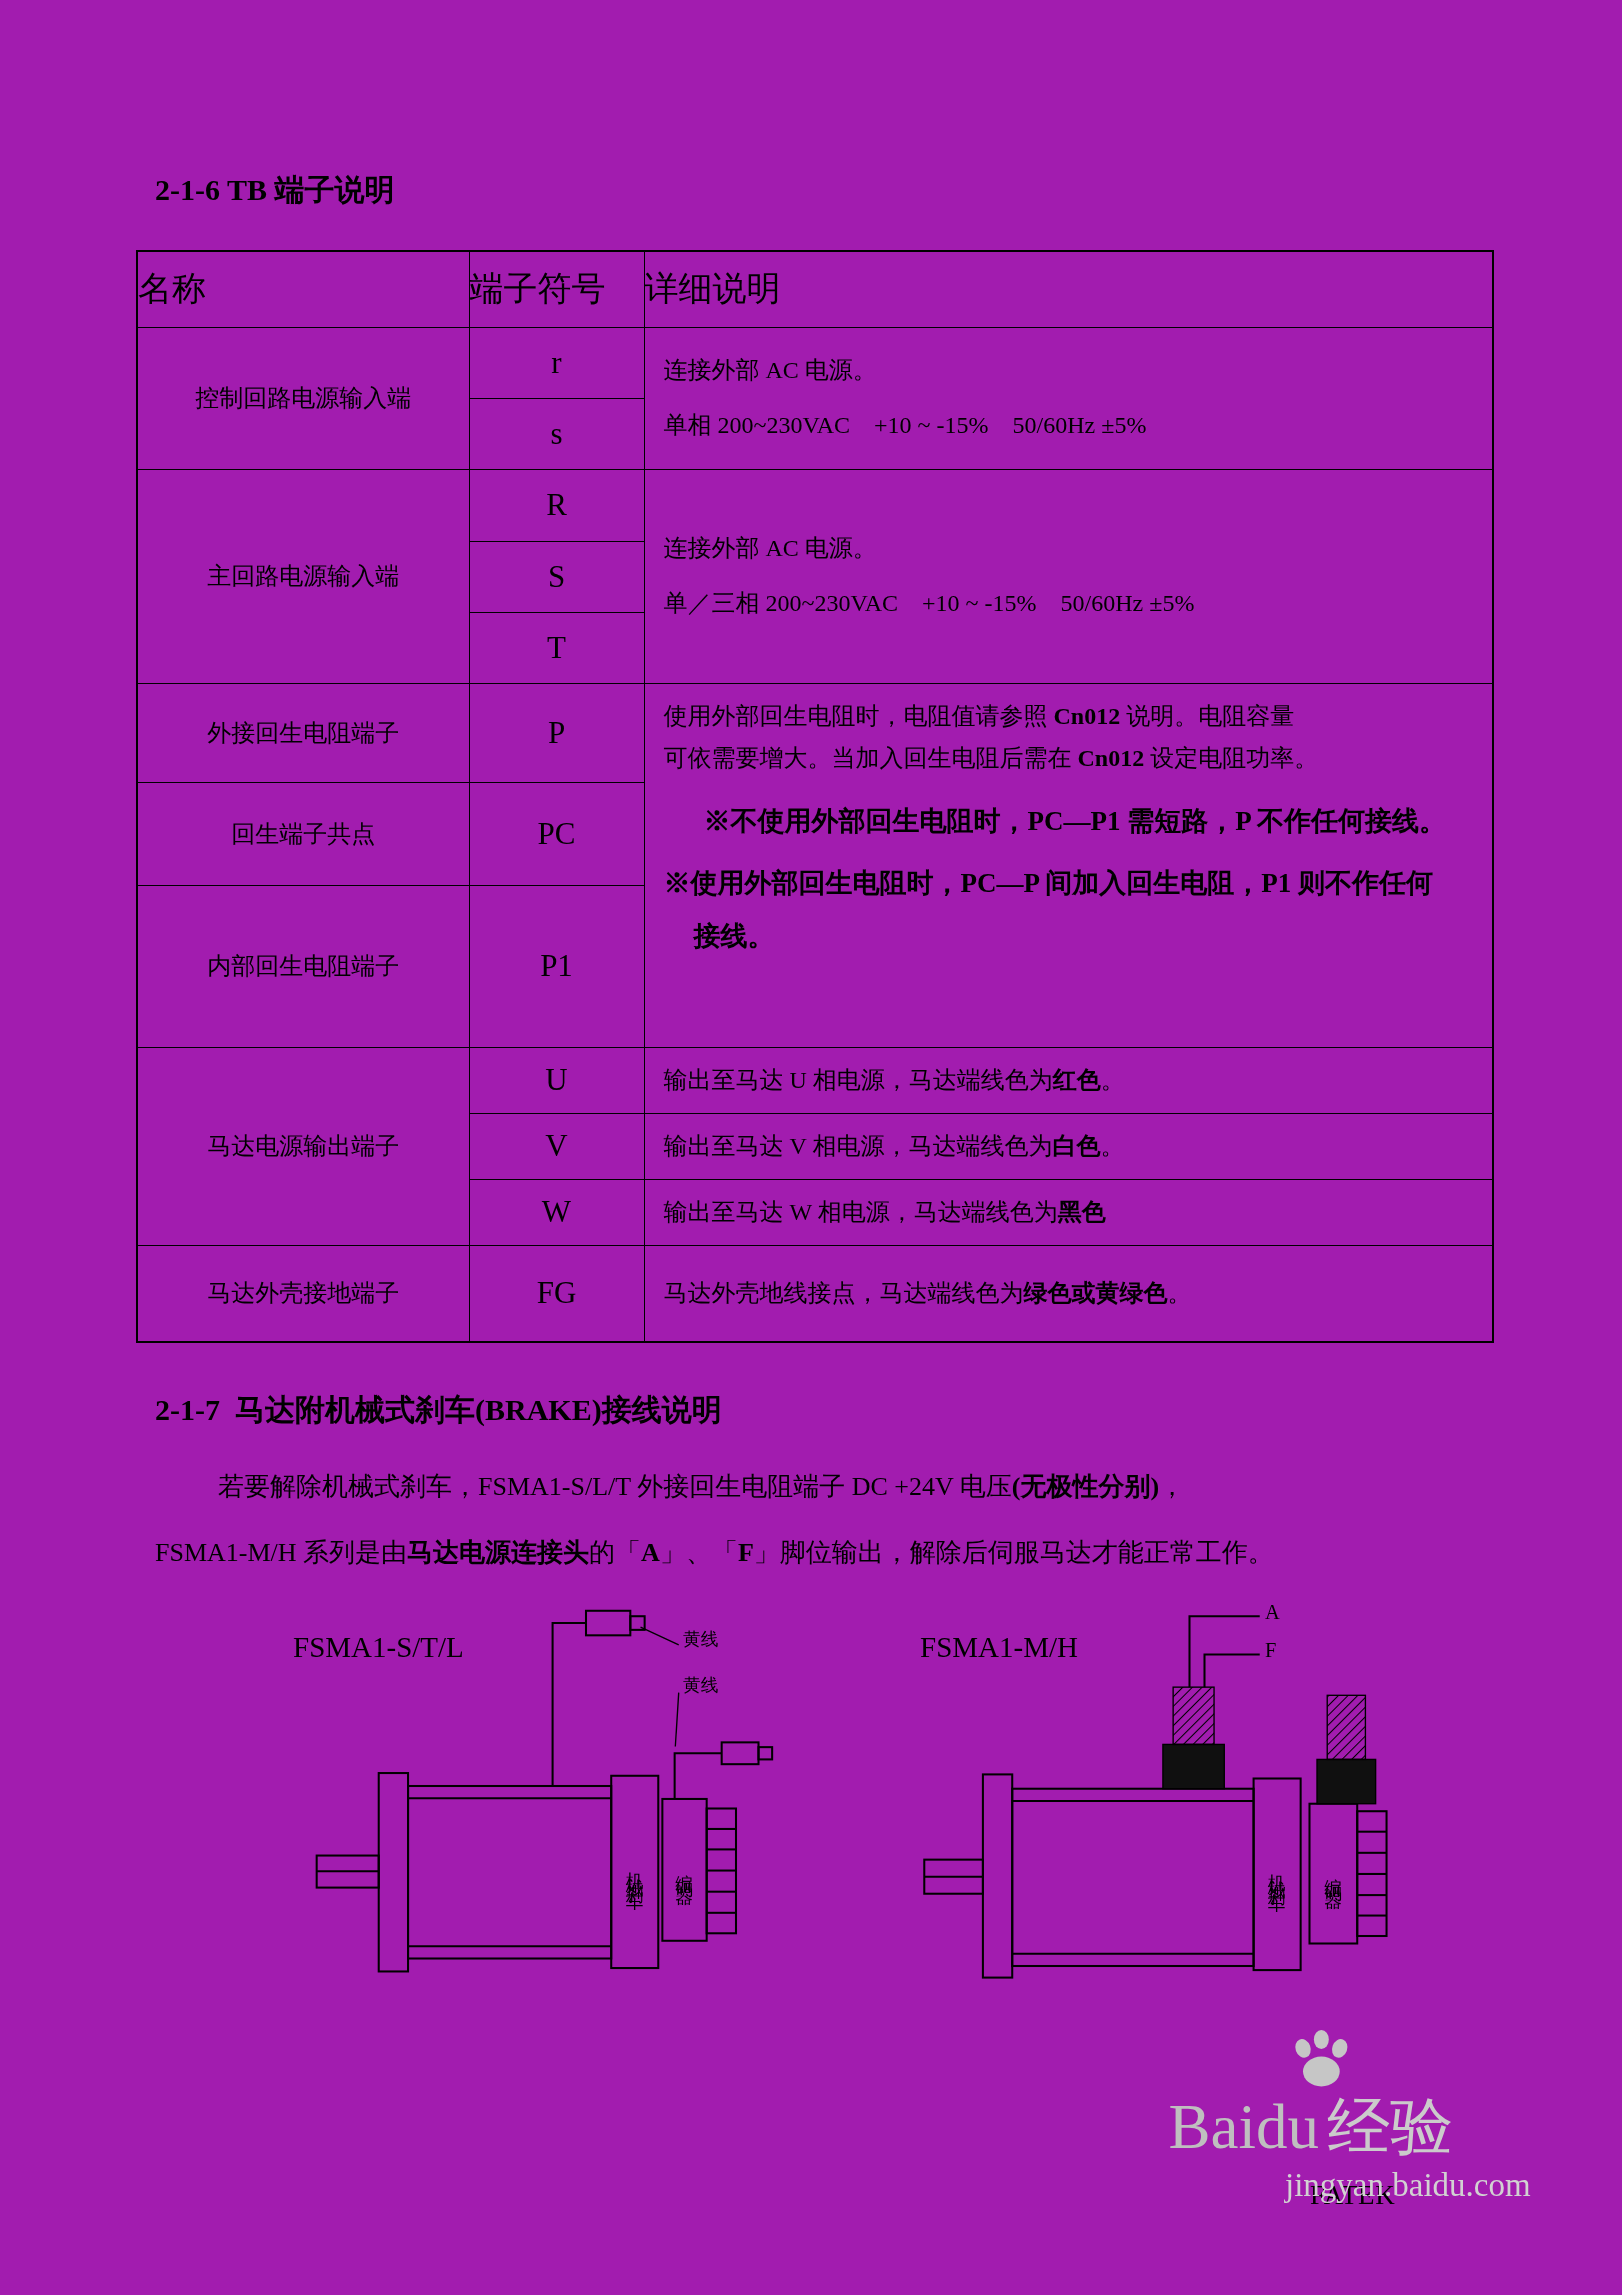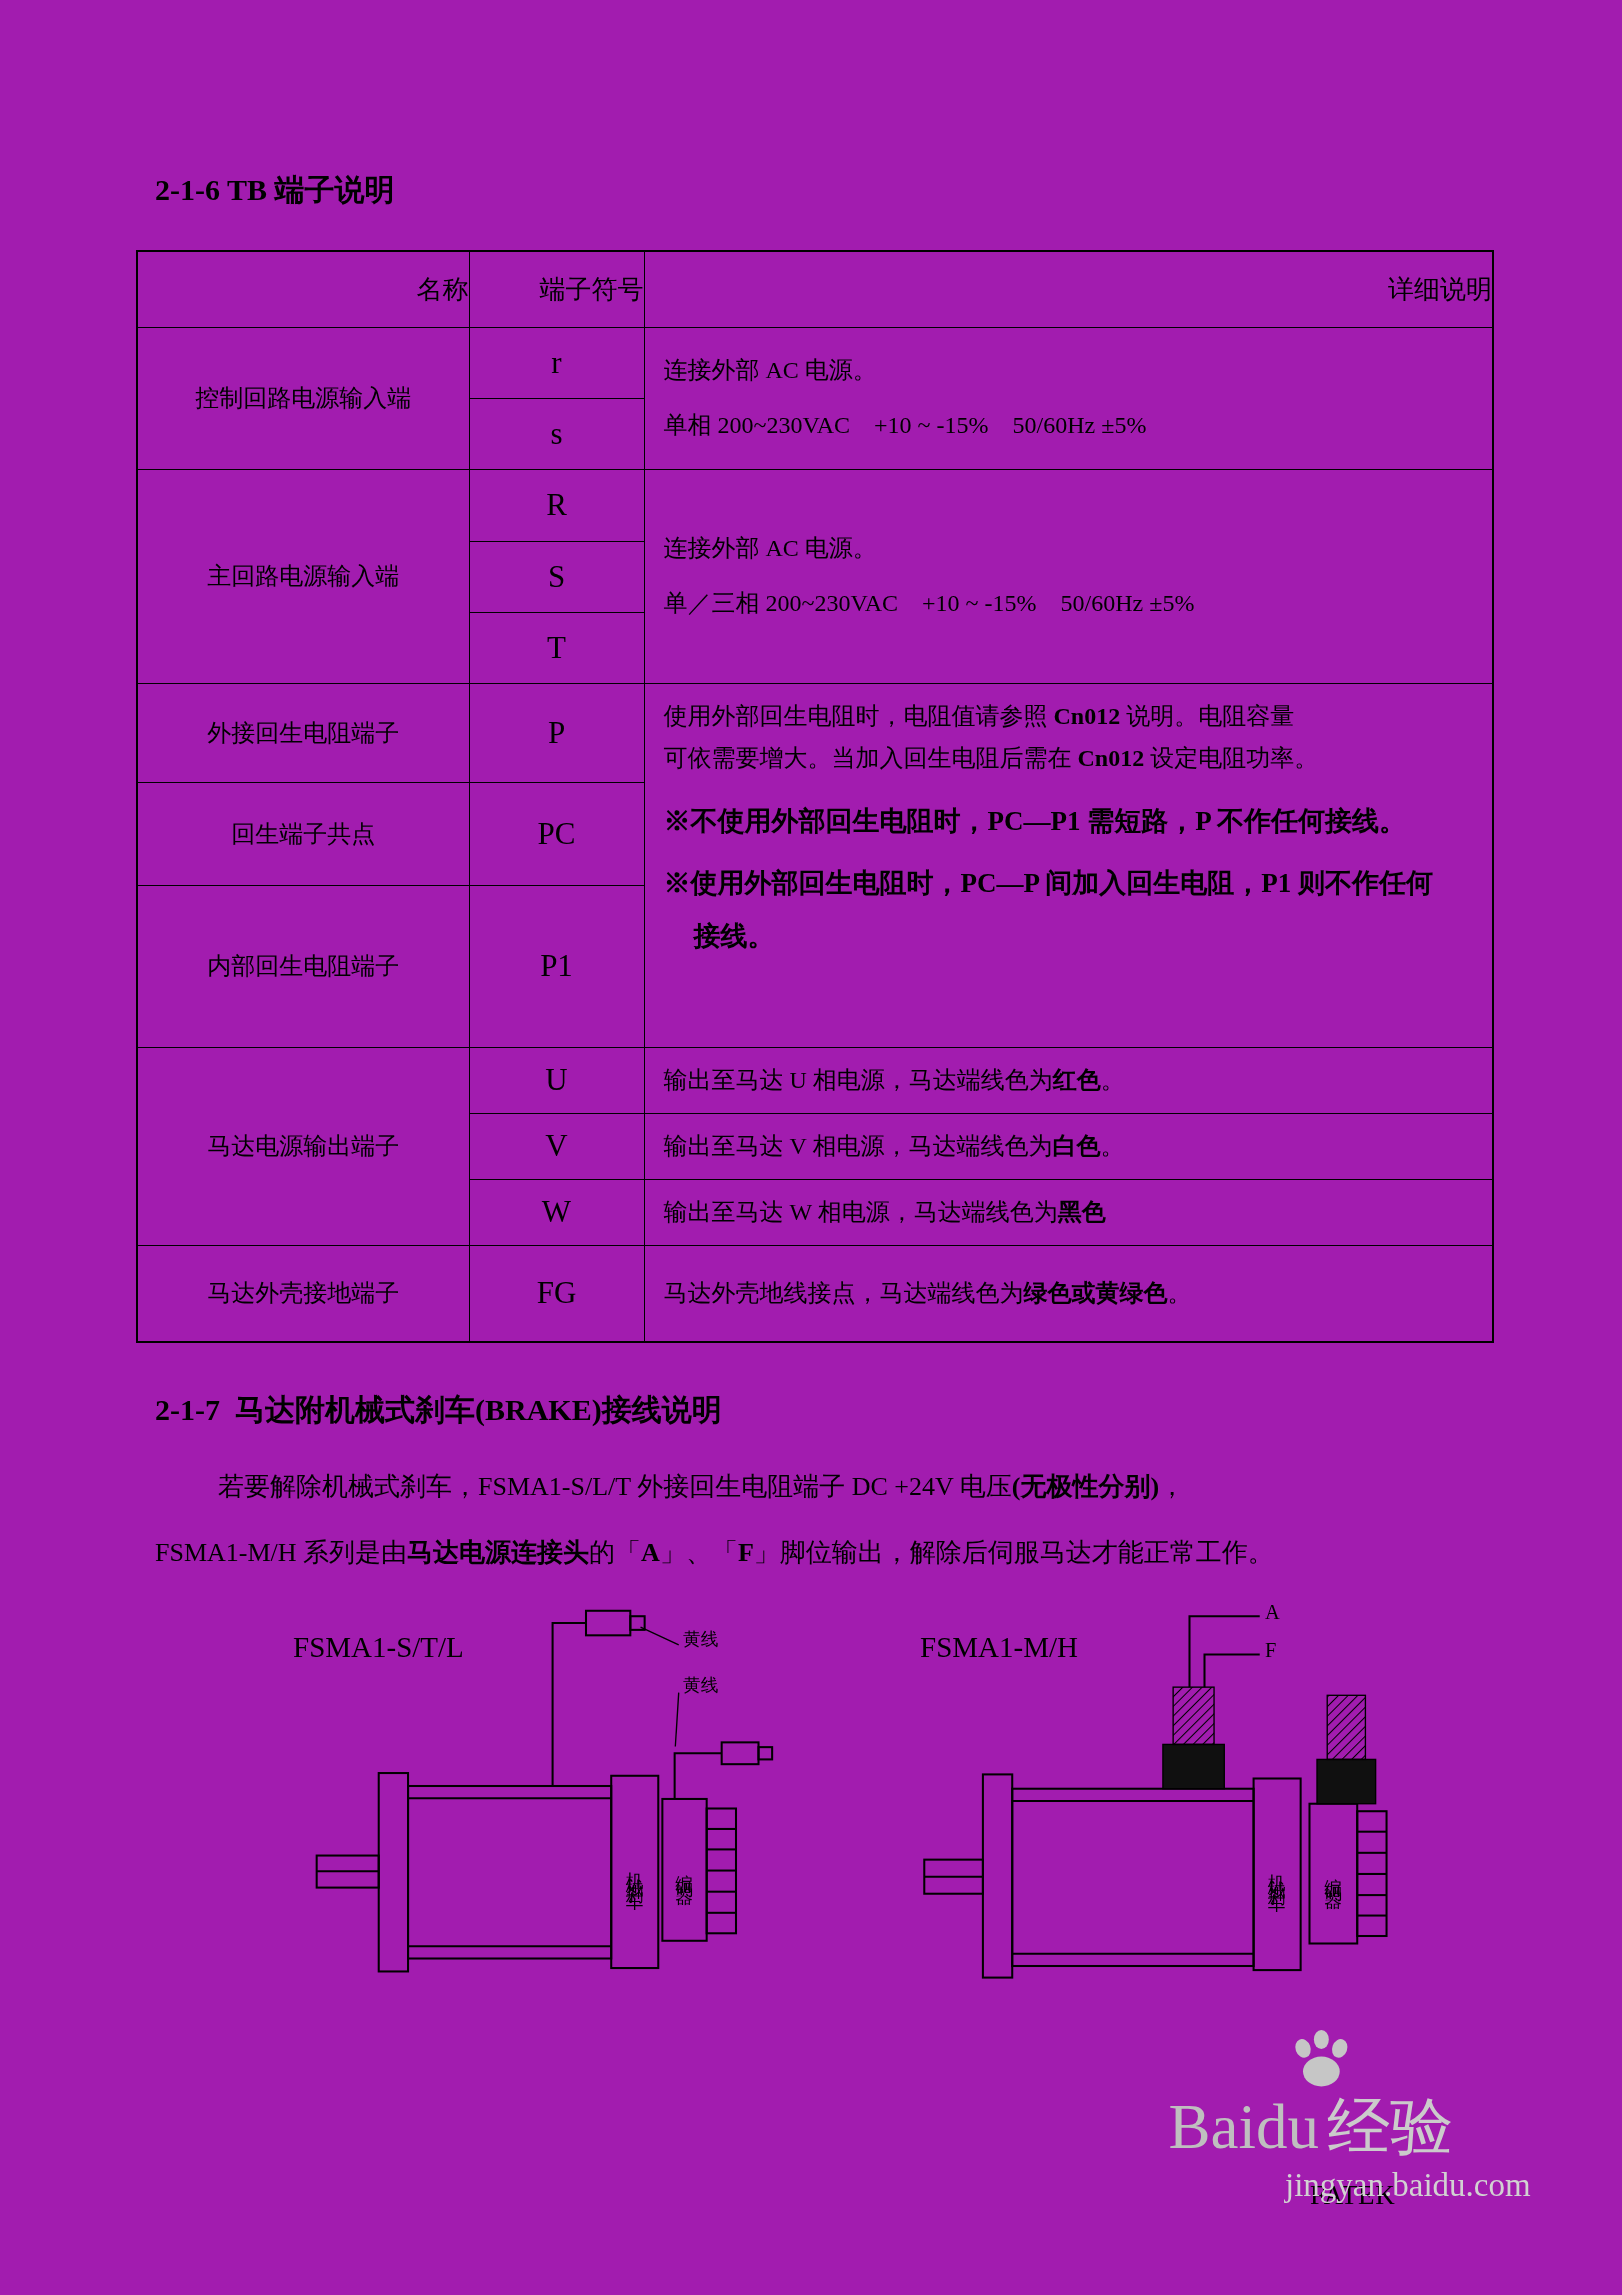--- a/index.html
+++ b/index.html
@@ -7,29 +7,29 @@
        font-family:"Liberation Serif","DejaVu Serif",serif;}
   .page{position:relative;width:1623px;height:2295px;overflow:hidden;background:#a21caf;}
 
   .sec-title{position:absolute;font-weight:bold;font-size:30px;white-space:pre;}
   #title1{left:155px;top:170px;}
   #title2{left:155px;top:1390px;}
 
   table.tb{position:absolute;left:136px;top:250px;width:1356px;border-collapse:collapse;
            table-layout:fixed;border:2px solid #000;}
   .tb td{border:1.4px solid #000;vertical-align:middle;padding:0;}
-  .tb .hc{text-align:right;font-size:26px;}
+  .tb .hc{text-align:left;font-size:34px;}
   .tb .name{text-align:center;font-size:24px;}
   .tb .sym{text-align:center;font-size:31px;}
   .tb .det{text-align:left;padding:6.8px 16.4px 6.8px 19px;font-size:24px;}
   .dl{line-height:55px;white-space:pre-wrap;}
   .det.regen{vertical-align:top;padding-top:11px;padding-right:38px;}
   .rl{line-height:42px;}
   .rnote{font-size:27px;font-weight:bold;line-height:53px;padding-left:30px;text-indent:-30px;margin:0;}
-  .rnote.first{margin-top:16.4px;}
+  .rnote.first{margin-top:16.4px;margin-left:40px;}
   .rnote.second{margin-top:9.5px;}
   b{font-weight:bold;}
 
   #para{position:absolute;left:155px;top:1454px;width:1366px;font-size:26px;}
   #para .pline{line-height:66px;white-space:nowrap;}
   #para .indent{text-indent:63px;}
 
   .diagram{position:absolute;width:675px;height:416px;}
   #diag-left{left:136px;top:1593px;}
   #diag-right{left:852px;top:1593px;}

